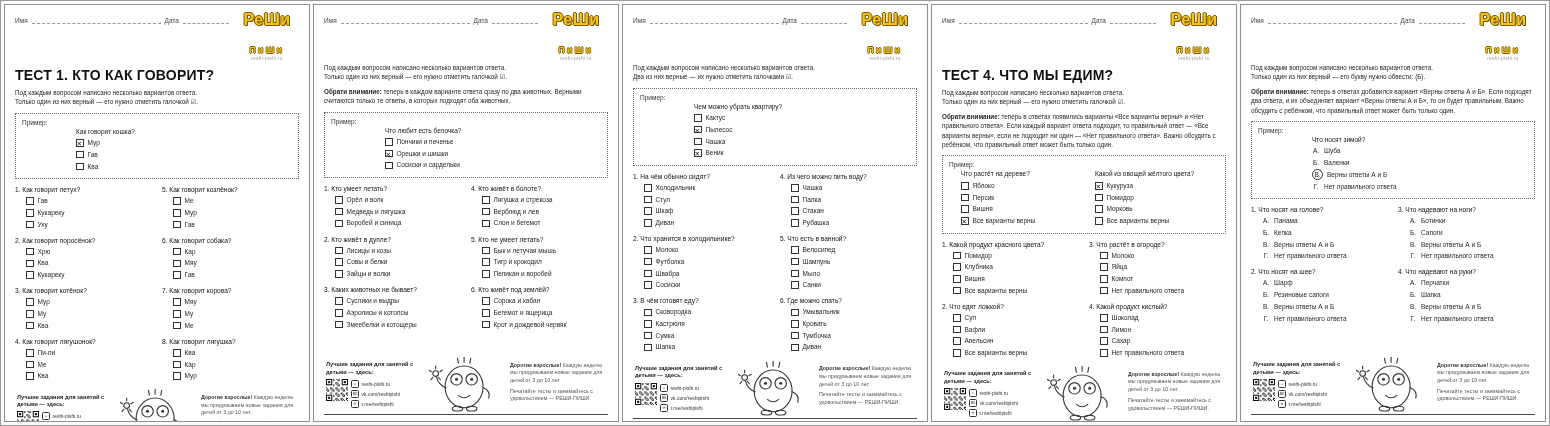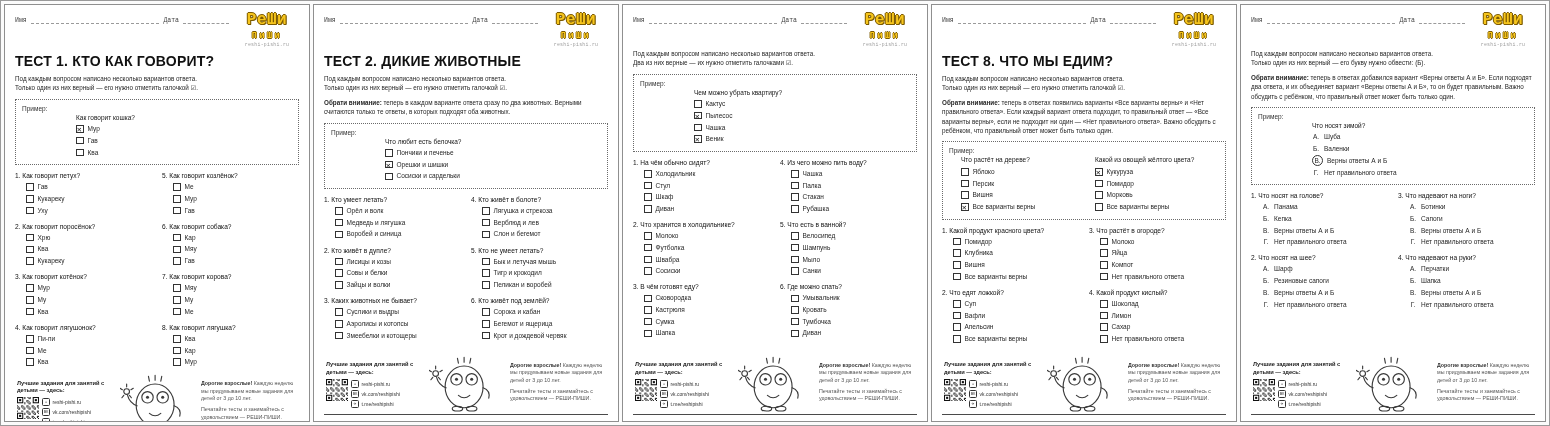--- a/index.html
+++ b/index.html
@@ -1,28 +1,28 @@
 <!DOCTYPE html>
 <html lang="ru"><head>
 <meta charset="utf-8">
 <style>
   html,body{margin:0;padding:0;background:#ffffff;font-family:"Liberation Sans",sans-serif;}
   .board{width:1550px;height:426px;box-sizing:border-box;border:1px solid #9a9a9a;background:#fbfbfb;
          display:flex;gap:3px;padding:3px;}
   .page{flex:1 1 0;background:#ffffff;border:1px solid #8f8f8f;box-sizing:border-box;
         padding:7px 10px 6px;display:flex;flex-direction:column;overflow:hidden;}
   
-  .page-top{display:flex;justify-content:space-between;align-items:flex-start;font-family:Liberation Mono, monospace;}
+  .page-top{display:flex;justify-content:space-between;align-items:flex-start;}
   .name-line{flex:1;display:flex;align-items:flex-end;gap:4px;font-size:6.5px;color:#444;padding-top:4px;}
   .dots{border-bottom:1px dashed #9a9a9a;flex:1;height:7px;}
   .dots.short{flex:0 0 46px;}
   .logo{width:64px;margin-left:6px;text-align:center;line-height:1;}
   .logo-main{font-size:16px;font-weight:800;color:#f6c51d;letter-spacing:.5px;
              text-shadow:-1px 0 0 #7c5a00,1px 0 0 #7c5a00,0 -1px 0 #7c5a00,0 1px 0 #7c5a00,1px 1px 0 #7c5a00;}
-  .logo-sub{font-size:8.5px;font-weight:700;color:#f6c51d;letter-spacing:2.5px;margin-top:4px;
+  .logo-sub{font-size:8.5px;font-weight:700;color:#f6c51d;letter-spacing:2.5px;margin-top:18px;
             text-shadow:-.7px 0 0 #7c5a00,.7px 0 0 #7c5a00,0 -.7px 0 #7c5a00,0 .7px 0 #7c5a00;}
   .logo-site{font-size:4.8px;color:#9a9a9a;margin-top:2.5px;letter-spacing:.3px;}
   .title{font-size:14px;font-weight:800;color:#111;margin:5px 0 4px;letter-spacing:.2px;}
   .intro-wrap{margin-top:1px;}
   .intro{font-size:6.3px;color:#262626;line-height:1.5;}
   .note{font-size:6.3px;color:#262626;line-height:1.5;margin-top:5px;}
   .note b{font-weight:700;}
   
   .example{border:1px dotted #6a6a6a;margin-top:6px;padding:5px 6px 6px;}
   .example-label{font-size:6.5px;color:#333;}
@@ -382,21 +382,20 @@
           <span class="dots"></span>
           <span>Дата</span>
           <span class="dots short"></span>
         </div>
         <div class="logo">
           <div class="logo-main">РеШи</div>
           <div class="logo-sub">ПиШи</div>
           <div class="logo-site">reshi-pishi.ru</div>
         </div>
       </div>
-      <h1 class="title">ТЕСТ 2. ДИКИЕ ЖИВОТНЫЕ</h1>
       <div class="intro-wrap">
         <div class="intro">Под каждым вопросом написано несколько вариантов ответа.</div>
         <div class="intro">Только один из них верный — его нужно отметить галочкой ☑.</div>
       </div>
       <div class="note"><b>Обрати внимание:</b><span> теперь в каждом варианте ответа сразу по два животных. Верными считаются только те ответы, в которых подходят оба животных.</span></div>
       <div class="example">
         <div class="example-label">Пример:</div>
         <div class="example-body">
           <div class="ex-block">
             <div class="ex-question">Что любит есть белочка?</div>
@@ -974,21 +973,21 @@
           <span class="dots"></span>
           <span>Дата</span>
           <span class="dots short"></span>
         </div>
         <div class="logo">
           <div class="logo-main">РеШи</div>
           <div class="logo-sub">ПиШи</div>
           <div class="logo-site">reshi-pishi.ru</div>
         </div>
       </div>
-      <h1 class="title">ТЕСТ 8. ЧТО МЫ ЕДИМ?</h1>
+      <h1 class="title">ТЕСТ 4. ЧТО МЫ ЕДИМ?</h1>
       <div class="intro-wrap">
         <div class="intro">Под каждым вопросом написано несколько вариантов ответа.</div>
         <div class="intro">Только один из них верный — его нужно отметить галочкой ☑.</div>
       </div>
       <div class="note"><b>Обрати внимание:</b><span> теперь в ответах появились варианты «Все варианты верны» и «Нет правильного ответа». Если каждый вариант ответа подходит, то правильный ответ — «Все варианты верны», если не подходит ни один — «Нет правильного ответа». Важно обсудить с ребёнком, что правильный ответ может быть только один.</span></div>
       <div class="example">
         <div class="example-label">Пример:</div>
         <div class="example-body two-col">
           <div class="ex-block">
             <div class="ex-question">Что растёт на дереве?</div>

